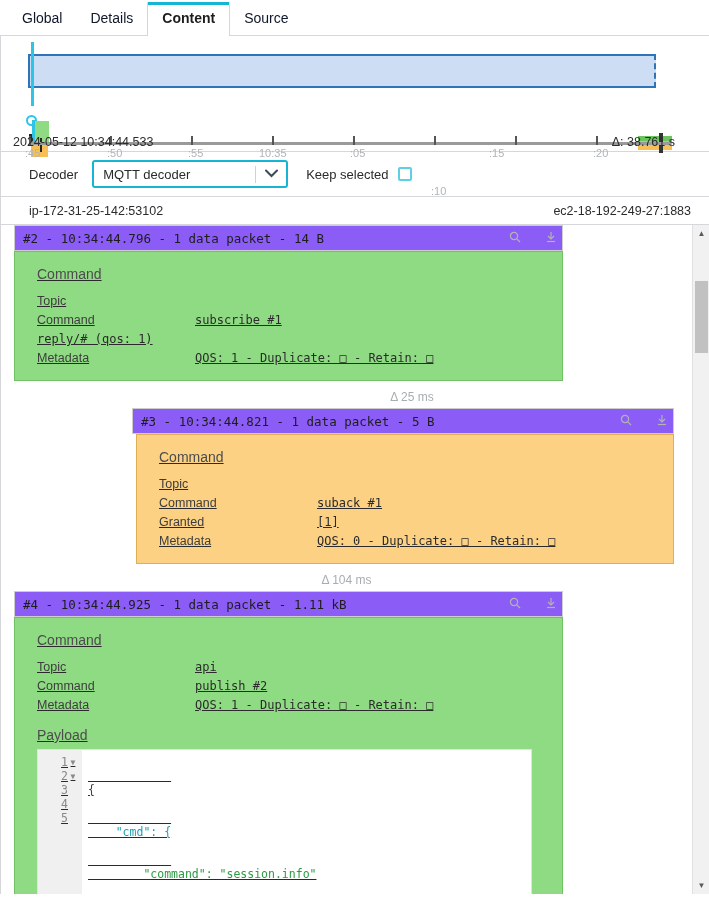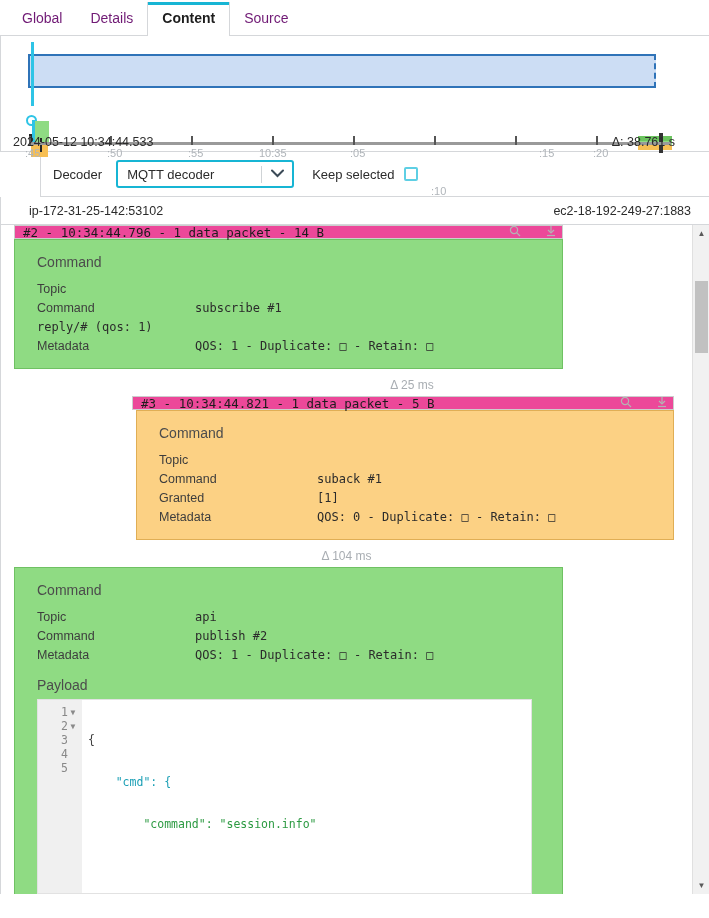--- a/index.html
+++ b/index.html
@@ -24,21 +24,21 @@
     align-items: flex-end;
     height: 36px;
     border-bottom: 1px solid #d5d7da;
     background: #ffffff;
     padding-left: 8px;
     box-sizing: border-box;
   }
   .tab {
     padding: 8px 14px 9px 14px;
     font-size: 14px;
-    color: #701a75;
+    color: #0f172a;
     cursor: pointer;
     position: relative;
     line-height: 16px;
   }
   .tab.active {
     color: #1d1d1d;
     font-weight: bold;
     background: #ffffff;
     border-left: 1px solid #d5d7da;
     border-right: 1px solid #d5d7da;
@@ -114,30 +114,29 @@
     color: #2b2b2b;
   }
   .tl-date { left: 12px; }
   .tl-delta { right: 34px; margin-top: 44px; }
 
   
   .decoder-row {
     display: flex;
     align-items: center;
     height: 45px;
-    padding-left: 12px;
+    padding-left: 28px;
     border-bottom: 1px solid #d5d7da;
     border-left: 1px solid #d5d7da;
     box-sizing: border-box;
-    margin-left: 40px;
   }
   .decoder-label { font-size: 13px; color: #2b2b2b; margin-right: 14px; }
   .select {
     position: relative;
-    width: 178px;
+    width: 196px;
     height: 28px;
     border: 2px solid #17b5d4;
     border-radius: 3px;
     background: #fff;
     display: flex;
     align-items: center;
     box-sizing: border-box;
     cursor: pointer;
   }
   .select-value { padding-left: 9px; font-size: 13px; flex: 1; }
@@ -194,39 +193,40 @@
     text-align: center;
     font-size: 12px;
     color: #a8adb2;
     padding: 6px 0 4px 0;
   }
 
   .pkt { margin: 0 0 0 0; }
   .pkt-header {
     display: flex;
     align-items: center;
-    height: 14px;
-    background: #ec4899;
+    height: 26px;
+    background: #8b5cf6;
     border: 1px solid #cdcdcd;
     box-sizing: border-box;
     font-size: 12.5px;
     cursor: pointer;
     gap: 14px;
   }
   .pkt-header-text { flex: 1; padding-left: 8px; color: #1d1d1d; }
   .icon-btn {
     width: 22px;
     text-align: center;
     color: #b4b4b4;
     font-size: 12px;
     cursor: pointer;
   }
   .card {
     padding: 14px 12px 12px 0;
     box-sizing: border-box;
+    text-decoration: underline;
   }
   .card.green { background: #8fdb83; border: 1px solid #6fc163; }
   .card.orange { background: #fcd184; border: 1px solid #e0ae55; }
   .card-title {
     font-size: 14px;
     color: #4c4c4c;
     padding: 0 0 10px 22px;
   }
   .kv {
     display: flex;
@@ -353,21 +353,21 @@
   <div class="tl-tick" style="left:433px;"></div>
   <div class="tl-tick" style="left:514px;"></div>
   <div class="tl-tick" style="left:595px;"></div>
 
   <div class="tl-ticklabel" style="left:24px;">:45</div>
   <div class="tl-ticklabel" style="left:106px;">:50</div>
   <div class="tl-ticklabel" style="left:187px;">:55</div>
   <div class="tl-ticklabel" style="left:258px;">10:35</div>
   <div class="tl-ticklabel" style="left:349px;">:05</div>
   <div class="tl-ticklabel" style="left:430px;margin-top:38px;">:10</div>
-  <div class="tl-ticklabel" style="left:538px;">:15</div>
+  <div class="tl-ticklabel" style="left:488px;">:15</div>
   <div class="tl-ticklabel" style="left:592px;">:20</div>
 
   <div class="tl-bottom tl-date">2024-05-12 10:34:44.533</div>
   <div class="tl-bottom tl-delta">Δ: 38.761 s</div>
 </div>
 
 <div class="decoder-row">
   <span class="decoder-label">Decoder</span>
   <div class="select">
     <span class="select-value">MQTT decoder</span>
@@ -461,20 +461,36 @@
         </div>
         <div class="kv">
           <span class="kv-k">Metadata</span>
           <span class="kv-v">QOS: 0 - Duplicate: □ - Retain: □</span>
         </div>
       </div>
     </div>
 
     <div class="delta-row" style="padding-top:9px;">Δ 104 ms</div>
     <div class="pkt" style="margin:0 129px 0 13px;">
+      <div class="pkt-header">
+        <span class="pkt-header-text mono">#4 - 10:34:44.925 - 1 data packet - 1.11 kB</span>
+        <span class="icon-btn">
+          <svg width="12" height="12" viewBox="0 0 12 12">
+              <circle cx="5" cy="5" r="3.6" stroke="#b4b4b4" stroke-width="1.2" fill="none"></circle>
+              <line x1="7.6" y1="7.6" x2="11" y2="11" stroke="#b4b4b4" stroke-width="1.2"></line>
+            </svg>
+        </span>
+        <span class="icon-btn">
+          <svg width="12" height="12" viewBox="0 0 12 12">
+              <line x1="6" y1="1" x2="6" y2="7" stroke="#b4b4b4" stroke-width="1.2"></line>
+              <path d="M3 5 L6 8 L9 5" stroke="#b4b4b4" stroke-width="1.2" fill="none"></path>
+              <line x1="2" y1="10.5" x2="10" y2="10.5" stroke="#b4b4b4" stroke-width="1.2"></line>
+            </svg>
+        </span>
+      </div>
       <div class="card green">
         <div class="card-title">Command</div>
         <div class="kv">
           <span class="kv-k">Topic</span>
           <span class="kv-v">api</span>
         </div>
         <div class="kv">
           <span class="kv-k">Command</span>
           <span class="kv-v">publish #2</span>
         </div>

